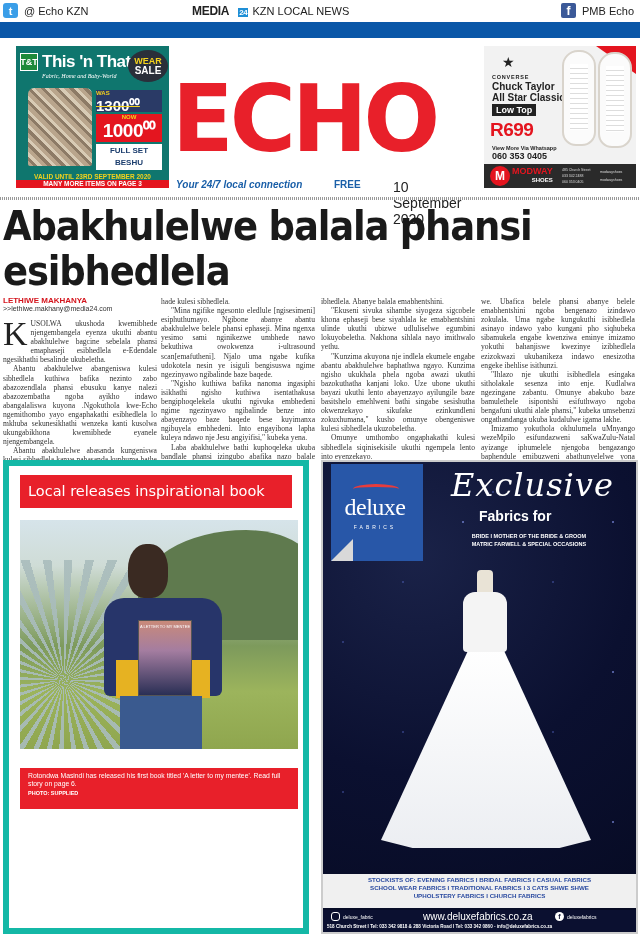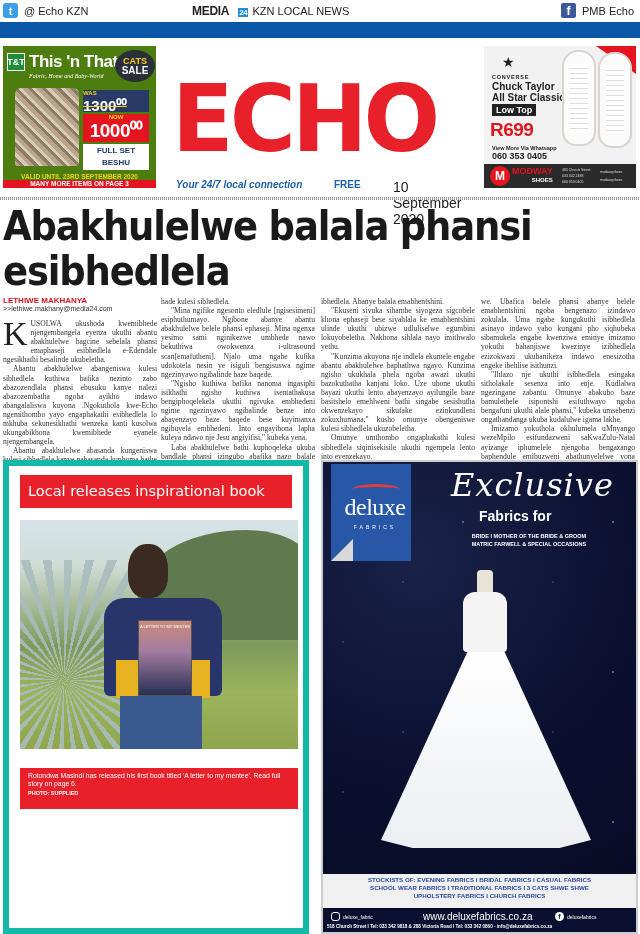--- a/index.html
+++ b/index.html
@@ -11,21 +11,21 @@
   .topbar .left { position: absolute; left: 3px; top: 3px; display: flex; align-items: center; gap: 6px; }
   .topbar .center { position: absolute; left: 192px; top: 4px; display: flex; align-items: center; gap: 4px; }
   .topbar .right { position: absolute; right: 6px; top: 3px; display: flex; align-items: center; gap: 6px; }
   .tw-icon { width: 15px; height: 15px; background: #3a9ee8; border-radius: 3px; color: #fff; font-size: 11px; font-weight: bold; display: flex; align-items: center; justify-content: center; }
   .fb-icon { width: 15px; height: 15px; background: #3b5998; border-radius: 2px; color: #fff; font-size: 12px; font-weight: bold; display: flex; align-items: flex-end; justify-content: center; }
   .media24 { font-weight: bold; font-size: 12px; letter-spacing: -0.3px; }
   .media24 .b24 { background: #1f8fd6; color: #fff; font-size: 8px; padding: 0 1px; margin-left: 9px; }
   .bluebar { position: absolute; left: 0; top: 22px; width: 640px; height: 16px; background: #0a57a8; }
 
   
-  .ad-left { position: absolute; left: 3px; top: 46px; width: 153px; height: 142px; background: #4d7c0f; overflow: hidden; }
+  .ad-left { position: absolute; left: 16px; top: 46px; width: 153px; height: 142px; background: #0f766e; overflow: hidden; }
   .ad-left .logo-row { position: absolute; left: 4px; top: 6px; display: flex; align-items: center; gap: 4px; }
   .tn-logo { width: 18px; height: 18px; background: #1e8a3a; color: #fff; font-size: 9px; font-weight: bold; display: flex; align-items: center; justify-content: center; border: 1px solid #fff; }
   .tn-title { color: #fff; font-weight: bold; font-size: 17px; letter-spacing: -0.5px; }
   .tn-sub { position: absolute; left: 26px; top: 27px; color: #fff; font-family: "Liberation Serif", serif; font-style: italic; font-size: 6px; }
   .mega { position: absolute; left: 112px; top: 4px; width: 40px; height: 32px; border-radius: 50%; background: #2a2f3a; color: #f4d21c; font-weight: bold; font-size: 9px; text-align: center; line-height: 10px; padding-top: 6px; }
   .mega .sale { color: #fff; font-size: 10px; }
   .beshu-img { position: absolute; left: 12px; top: 42px; width: 64px; height: 78px; background: repeating-linear-gradient(45deg,#b9a58c 0 4px,#8d7b66 4px 7px,#d8cbb5 7px 10px); border-radius: 6px 6px 2px 2px; }
   .was-box { position: absolute; left: 80px; top: 44px; width: 66px; height: 22px; background: #2a3a66; color: #fff; }
   .was-box .was-lbl { font-size: 6px; color: #f4d21c; font-weight: bold; display: block; line-height: 7px; }
   .was-box .was-val { font-size: 15px; font-weight: bold; text-decoration: line-through; text-decoration-color: #f4d21c; line-height: 14px; }
@@ -97,21 +97,21 @@
   .deluxe { position: absolute; left: 321px; top: 460px; width: 317px; height: 474px; border: 2px solid #ccc; background: radial-gradient(circle at 30% 20%, #1a2248 0%, #0b1030 50%, #060a22 100%); overflow: hidden; }
   .stars { position: absolute; inset: 0; background-image:
       radial-gradient(1px 1px at 20px 30px,#6f86ff,transparent),
       radial-gradient(1px 1px at 80px 120px,#6f86ff,transparent),
       radial-gradient(1.5px 1.5px at 140px 60px,#8fa0ff,transparent),
       radial-gradient(1px 1px at 240px 160px,#6f86ff,transparent),
       radial-gradient(1.5px 1.5px at 290px 240px,#8fa0ff,transparent),
       radial-gradient(1px 1px at 40px 300px,#6f86ff,transparent),
       radial-gradient(1px 1px at 270px 330px,#6f86ff,transparent);
       background-size: 150px 150px; }
-  .dl-logo { position: absolute; left: 8px; top: 2px; width: 80px; height: 97px; background: #2857a8; color: #fff; text-align: center; }
+  .dl-logo { position: absolute; left: 8px; top: 2px; width: 92px; height: 97px; background: #2857a8; color: #fff; text-align: center; }
   .dl-swoosh { position: absolute; left: 22px; top: 20px; width: 46px; height: 10px; border-top: 3px solid #e83c3c; border-radius: 50% 50% 0 0; }
   .dl-name { position: absolute; left: 0; top: 30px; width: 88px; font-family: "Liberation Serif", serif; font-size: 24px; color: #fff; letter-spacing: -0.5px; }
   .dl-fab { position: absolute; left: 0; top: 60px; width: 88px; font-size: 5px; letter-spacing: 3px; }
   .dl-curl { position: absolute; left: 0; bottom: 0; width: 0; height: 0; border-right: 22px solid #d9d9d9; border-top: 22px solid transparent; }
   .exclusive { position: absolute; left: 128px; top: 4px; font-family: "DejaVu Serif", serif; font-style: italic; font-size: 32px; color: #fff; letter-spacing: 1px; }
   .fabrics-for { position: absolute; left: 156px; top: 46px; font-weight: bold; font-size: 14px; color: #fff; }
   .dl-sub { position: absolute; left: 96px; top: 70px; width: 220px; text-align: center; font-weight: bold; font-size: 5.5px; color: #fff; line-height: 8px; }
   .dress { position: absolute; left: 58px; top: 108px; width: 210px; height: 280px; }
   .dress .torso { position: absolute; left: 82px; top: 22px; width: 44px; height: 60px; background: #f4f4f4; border-radius: 12px 12px 4px 4px; }
   .dress .neck { position: absolute; left: 96px; top: 0; width: 16px; height: 26px; background: #e9e3d6; border-radius: 4px; }
@@ -143,21 +143,21 @@
   </div>
 </div>
 <div class="bluebar"></div>
 
 <div class="ad-left">
   <div class="logo-row">
     <span class="tn-logo">T&amp;T</span>
     <span class="tn-title">This 'n That</span>
   </div>
   <div class="tn-sub">Fabric, Home and Baby-World</div>
-  <div class="mega"><span>CATS</span><br><span class="sale">SALE</span></div>
+  <div class="mega"><span>WEAR</span><br><span class="sale">SALE</span></div>
   <div class="beshu-img"></div>
   <div class="was-box">
     <span class="was-lbl">WAS</span>
     <span class="was-val">1300⁰⁰</span>
   </div>
   <div class="now-box">
     <span class="now-lbl">NOW</span>
     <span class="now-val">1000⁰⁰</span>
   </div>
   <div class="full-set"><span>FULL SET</span><br><span>BESHU</span></div>

